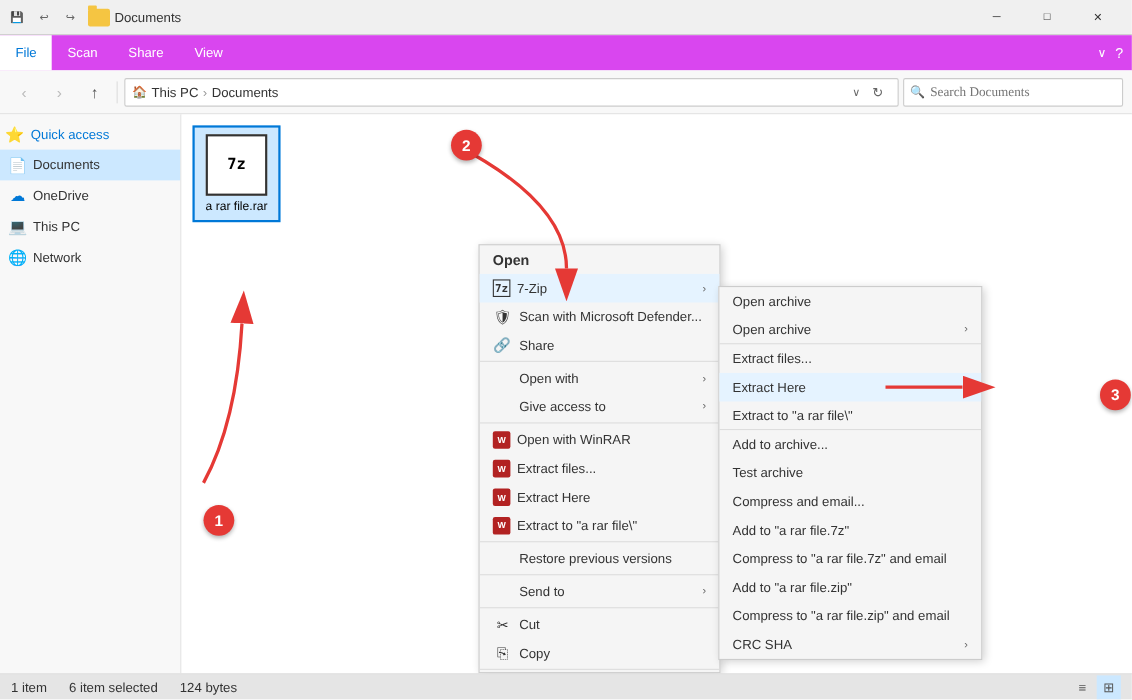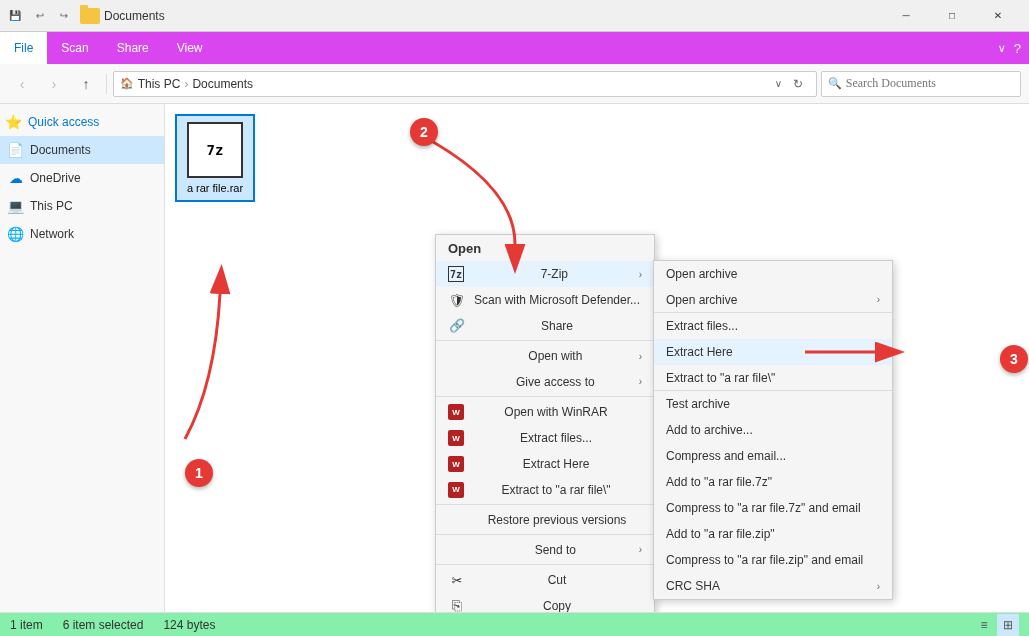--- a/index.html
+++ b/index.html
@@ -45,21 +45,21 @@
 
     
     .content { flex: 1; background: #fff; padding: 10px; position: relative; overflow: hidden; }
 
     
     .file-item { width: 80px; display: inline-flex; flex-direction: column; align-items: center; gap: 4px; padding: 6px; border: 2px solid #0078d7; background: #cce8ff; cursor: pointer; position: absolute; top: 10px; left: 10px; }
     .file-icon-7z { width: 56px; height: 56px; background: #fff; border: 2px solid #333; display: flex; align-items: center; justify-content: center; font-weight: bold; font-size: 18px; color: #000; }
     .file-name { font-size: 11px; text-align: left; color: #000; word-break: break-all; }
 
     
-    .statusbar { height: 24px; background: #86efac; border-top: 1px solid #ddd; display: flex; align-items: center; padding: 0 10px; font-size: 12px; color: #333; gap: 20px; }
+    .statusbar { height: 24px; background: #e5e5e5; border-top: 1px solid #ddd; display: flex; align-items: center; padding: 0 10px; font-size: 12px; color: #333; gap: 20px; }
     .statusbar-right { margin-left: auto; display: flex; gap: 2px; }
     .view-btn { width: 22px; height: 22px; display: flex; align-items: center; justify-content: center; cursor: pointer; font-size: 12px; color: #555; }
     .view-btn.active { background: #cce8ff; }
 
     
     .ctx-menu { position: absolute; background: #f5f5f5; border: 1px solid #ccc; box-shadow: 2px 2px 8px rgba(0,0,0,0.2); min-width: 220px; z-index: 100; }
     .ctx-item { height: 26px; display: flex; align-items: center; padding: 0 12px; cursor: pointer; font-size: 12px; color: #333; position: relative; }
     .ctx-item:hover, .ctx-item.hovered { background: #e5f3ff; }
     .ctx-item.separator-after { border-bottom: 1px solid #ddd; margin-bottom: 2px; padding-bottom: 2px; height: 28px; }
     .ctx-item-icon { width: 18px; height: 18px; margin-right: 6px; display: flex; align-items: center; justify-content: center; font-size: 13px; }
@@ -156,21 +156,21 @@
 
   <div class="content">
 
     <div class="file-item">
       <div class="file-icon-7z">
         <span style="font-size:14px;font-weight:bold;font-family:monospace;">7z</span>
       </div>
       <div class="file-name">a rar file.rar</div>
     </div>
 
-    <div class="ctx-menu" style="left:270px;top:130px;text-align:center;">
+    <div class="ctx-menu" style="left:270px;top:118px;">
       <div class="ctx-section-header">Open</div>
       <div class="ctx-item hovered">
         <div class="ctx-item-icon" style="font-size:10px;font-weight:bold;border:1px solid #333;width:16px;height:16px;font-family:monospace;">7z</div>
         <span class="ctx-item-label">7-Zip</span>
         <span class="ctx-item-arrow">›</span>
       </div>
       <div class="ctx-item">
         <div class="ctx-item-icon">🛡</div>
         <span class="ctx-item-label">Scan with Microsoft Defender...</span>
       </div>
@@ -235,24 +235,24 @@
       <div class="ctx-submenu-item">
         <span class="ctx-submenu-item-label">Extract files...</span>
       </div>
       <div class="ctx-submenu-item hovered">
         <span class="ctx-submenu-item-label">Extract Here</span>
       </div>
       <div class="ctx-submenu-item separator-after">
         <span class="ctx-submenu-item-label">Extract to "a rar file\"</span>
       </div>
       <div class="ctx-submenu-item">
+        <span class="ctx-submenu-item-label">Add to archive...</span>
+      </div>
+      <div class="ctx-submenu-item">
         <span class="ctx-submenu-item-label">Test archive</span>
-      </div>
-      <div class="ctx-submenu-item">
-        <span class="ctx-submenu-item-label">Add to archive...</span>
       </div>
       <div class="ctx-submenu-item">
         <span class="ctx-submenu-item-label">Compress and email...</span>
       </div>
       <div class="ctx-submenu-item">
         <span class="ctx-submenu-item-label">Add to "a rar file.7z"</span>
       </div>
       <div class="ctx-submenu-item">
         <span class="ctx-submenu-item-label">Compress to "a rar file.7z" and email</span>
       </div>

